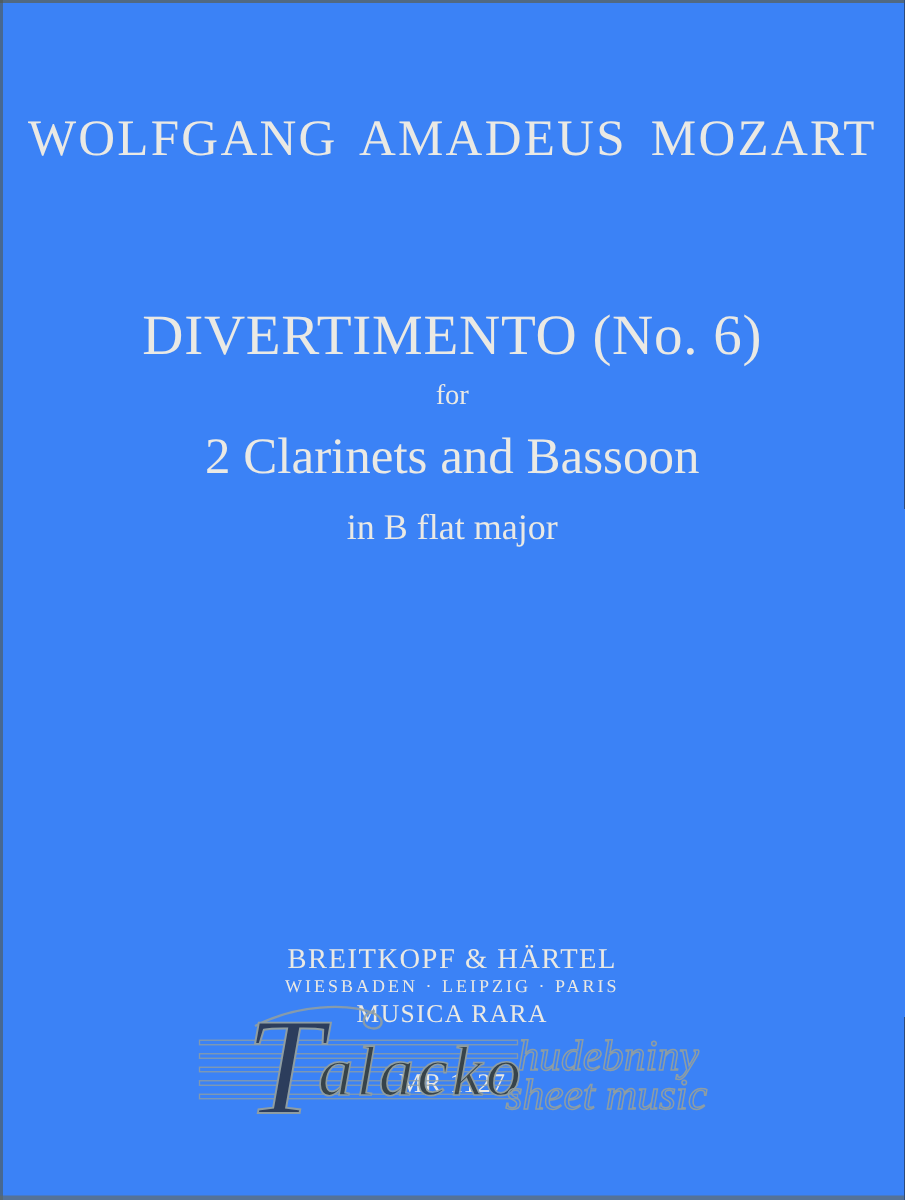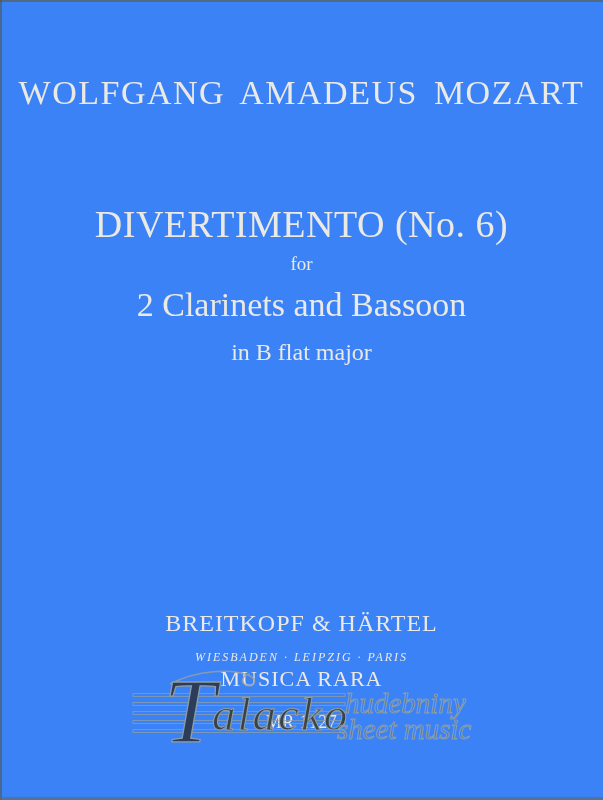--- a/index.html
+++ b/index.html
@@ -20,23 +20,23 @@
     position:absolute;left:0;right:0;
     text-align:center;white-space:nowrap;
   }
   .composer   {top:74px; font-size:34px;letter-spacing:1.5px;word-spacing:6px;}
   .work-title {top:202px;font-size:38px;letter-spacing:0.5px;}
   .for-label  {top:253px;font-size:19px;}
   .instrum    {top:286px;font-size:34px;}
   .key-line   {top:323px;font-size:24px;margin-top:16px;}
   .catalog    {top:379px;font-size:27px;}
 
-  .pub-name   {top:610px;font-size:24px;letter-spacing:1px;}
-  .pub-cities {top:650px;font-size:12px;letter-spacing:2px;font-style:italic;}
-  .imprint    {top:666px;font-size:22px;letter-spacing:1px;}
+  .pub-name   {top:629px;font-size:19px;letter-spacing:1px;}
+  .pub-cities {top:650px;font-size:12px;letter-spacing:2px;}
+  .imprint    {top:666px;font-size:17px;letter-spacing:1px;}
   .plate      {top:712px;font-size:18px;letter-spacing:0.5px;}
 
   .watermark{
     position:absolute;left:112px;top:656px;width:372px;height:108px;
     opacity:.92;
   }
   .wm-text{
     font-family:"Liberation Serif", serif;
     font-style:italic;
   }

